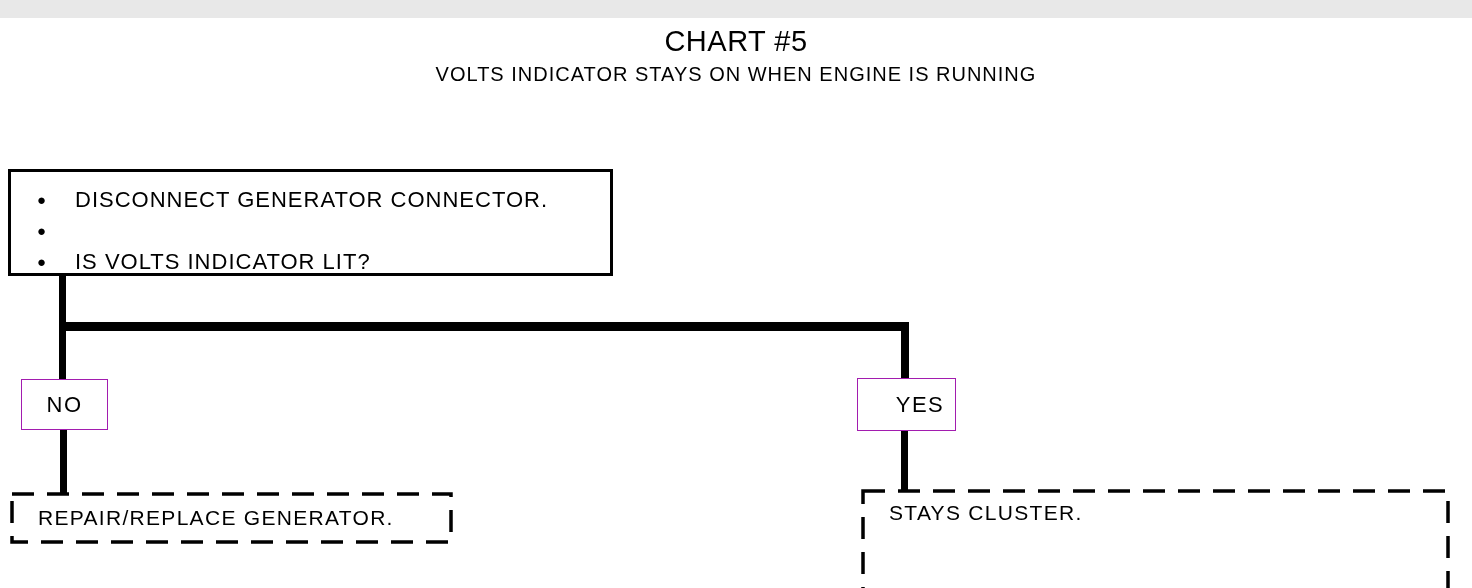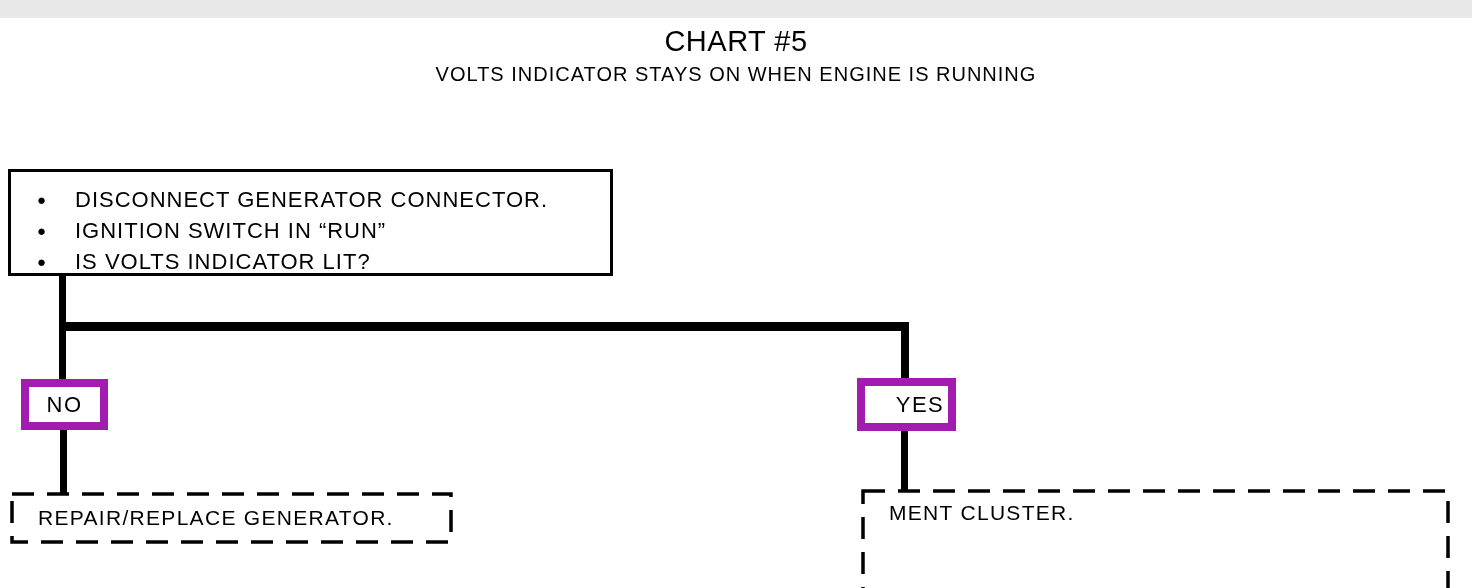--- a/index.html
+++ b/index.html
@@ -48,21 +48,21 @@
     padding-left: 64px;
     white-space: nowrap;
   }
   .bullet {
     position: absolute;
     left: 26px; top: 0;
     font-size: 15px;
     line-height: 31px;
   }
   .label-box {
-    border: 8px solid #a21caf;
+    border: 1px solid #a21caf;
     display: flex;
     align-items: center;
     justify-content: center;
     font-size: 22px;
     letter-spacing: 1.5px;
   }
   .no-box  { left: 21px;  top: 361px; width: 87px; height: 51px; }
   .yes-box { left: 857px; top: 360px; width: 99px; height: 53px; padding-left: 27px; }
   .line { position: absolute; background: #000000; }
   .dashed-box { position: absolute; box-sizing: border-box; }
@@ -102,21 +102,20 @@
   <div class="title">CHART #5</div>
   <div class="subtitle">VOLTS INDICATOR STAYS ON WHEN ENGINE IS RUNNING</div>
 
   <div class="box start-box">
     <div class="start-row">
       <span class="bullet">●</span>
       <span>DISCONNECT GENERATOR CONNECTOR.</span>
     </div>
     <div class="start-row">
       <span class="bullet">●</span>
-      <span>IGNITION SWITCH IN “RUN”</span>
     </div>
     <div class="start-row">
       <span class="bullet">●</span>
       <span>IS VOLTS INDICATOR LIT?</span>
     </div>
   </div>
 
   <div class="line" style="left:59px; top:257px; width:7px; height:51px;"></div>
   <div class="line" style="left:59px; top:304px; width:850px; height:9px;"></div>
   <div class="line" style="left:59px; top:313px; width:7px; height:50px;"></div>
@@ -136,17 +135,17 @@
       <rect x="2" y="2" width="439" height="48" fill="none" stroke="#000000" stroke-width="3.5" stroke-dasharray="22 13"></rect>
     </svg>
     <div class="dash-text">REPAIR/REPLACE GENERATOR.</div>
   </div>
 
   <div class="dashed-box yes-action">
     <svg width="589" height="108" viewBox="0 0 589 108">
       <rect x="2" y="2" width="585" height="104" fill="none" stroke="#000000" stroke-width="3.5" stroke-dasharray="22 13"></rect>
     </svg>
     <div class="dash-lines">
-      <div class="dash-line">MENT CLUSTER.</div>
+      <div class="dash-line">STAYS CLUSTER.</div>
     </div>
   </div>
 
 </div>
 
 </body></html>

